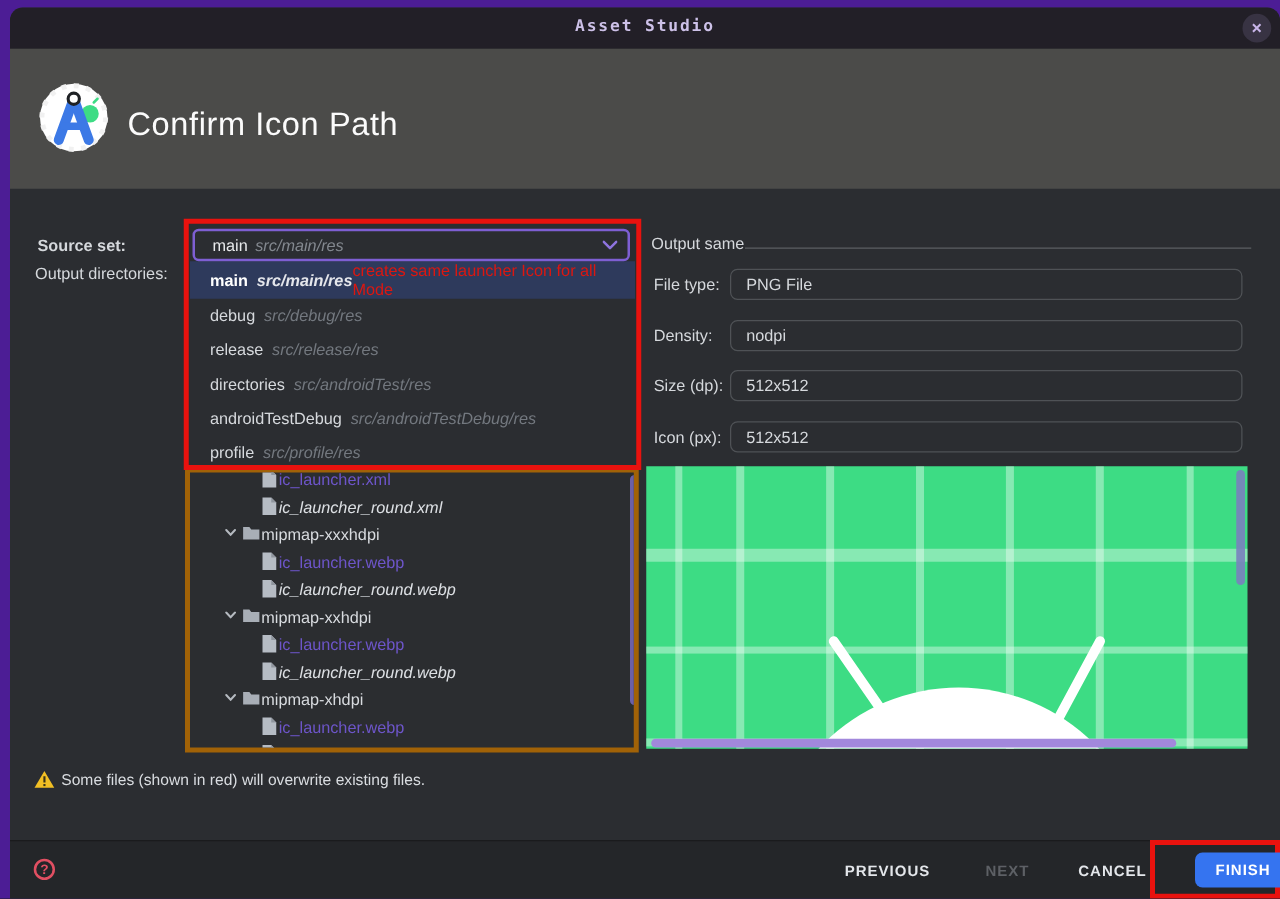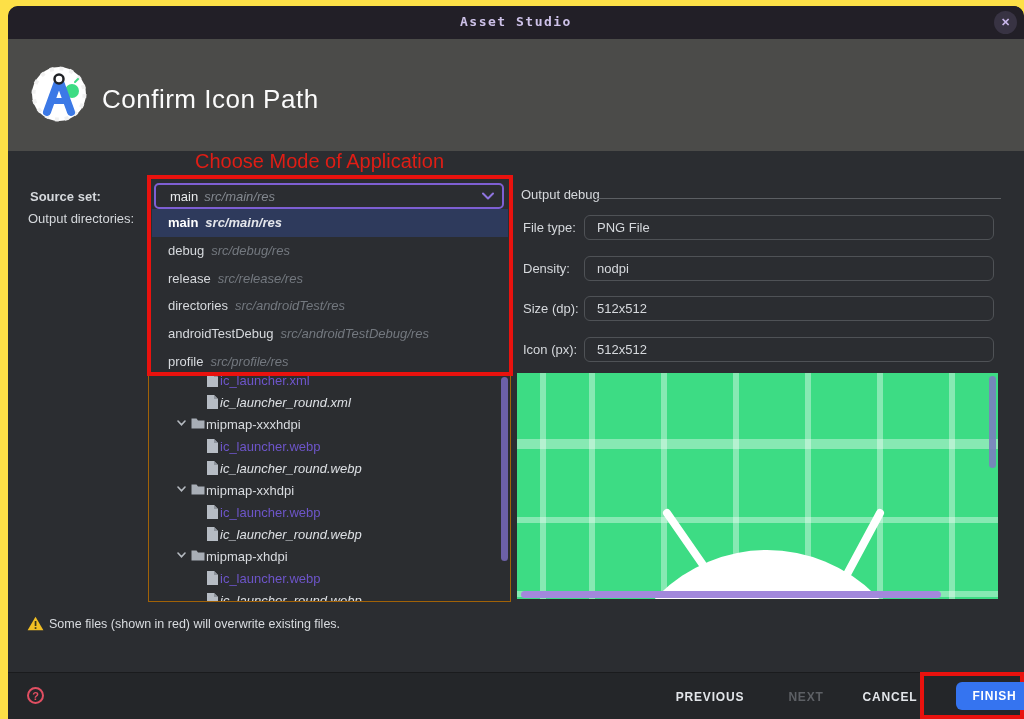--- a/index.html
+++ b/index.html
@@ -1,18 +1,18 @@
 <!DOCTYPE html>
 <html><head>
 <meta charset="utf-8">
 <style>
   * { margin:0; padding:0; box-sizing:border-box; }
   html,body { width:1024px; height:719px; }
   body { font-family:"Liberation Sans", sans-serif; background:#141519; overflow:hidden; }
-  .canvas { position:relative; width:1024px; height:719px; background:#fde047; }
+  .canvas { position:relative; width:1024px; height:719px; background:#4c1d95; }
 
   .dialog { position:absolute; left:8px; top:6px; width:1016px; height:713px;
             background:#2b2d31; border-radius:10px 10px 0 0; overflow:hidden; }
 
   
   .titlebar { position:absolute; left:0; top:0; width:1016px; height:33px;
               background:#221f27; border-radius:10px 10px 0 0; }
   .titlebar .title { position:absolute; left:0; right:0; top:8px; text-align:center;
               font-family:"DejaVu Sans Mono", monospace; font-weight:bold; font-size:13px;
               letter-spacing:1.5px; color:#cdc1e8; }
@@ -52,21 +52,21 @@
   .dd-item { flex:1; display:flex; align-items:center; padding-left:16px; cursor:pointer; }
   .dd-item .dd-name { font-size:13px; color:#d6d9dd; }
   .dd-item .dd-path { font-size:13px; color:#73787f; font-style:italic; margin-left:7px; }
   .dd-item.selected { background:#2e3a5c; }
   .dd-item.selected .dd-name { color:#ffffff; font-weight:bold; }
   .dd-item.selected .dd-path { color:#e4e6eb; font-weight:bold; }
   .dd-note { font-size:13px; color:#dc1710; margin-left:auto; margin-right:8px; }
 
   
   .tree-panel { position:absolute; left:140px; top:368px; width:363px; height:228px;
-                background:#2b2d30; border:1px solid #a16207; overflow:hidden; z-index:5; }
+                background:#2b2d30; border:4px solid #a16207; overflow:hidden; z-index:5; }
   .tree-row { position:absolute; left:0; width:100%; height:22px; display:flex; align-items:center; cursor:pointer; }
   .tree-row .chev { position:absolute; left:28px; top:7px; }
   .tree-row .ficon { position:absolute; }
   .tree-row.folder .ficon { left:42px; top:4px; }
   .tree-row.file  .ficon { left:57px; top:3px; }
   .tree-label { position:absolute; font-size:13px; color:#d8dbdf; white-space:nowrap; }
   .tree-row.folder .tree-label { left:57px; }
   .tree-row.file  .tree-label { left:71px; }
   .tree-label.overwrite { color:#6d55c9; }
   .tree-label.newfile { color:#dde0e4; font-style:italic; }
@@ -136,21 +136,20 @@
         <path d="M29 14 L41 47" stroke="#3c79e6" stroke-width="8" stroke-linecap="round"></path>
         <path d="M21 36 L37 36" stroke="#3c79e6" stroke-width="6" stroke-linecap="round"></path>
         <circle cx="29" cy="14" r="4.5" fill="#ffffff" stroke="#1f2125" stroke-width="2.5"></circle>
       </svg>
     </div>
     <div class="page-title">Confirm Icon Path</div>
 
     <div class="lbl lbl-source">Source set:</div>
     <div class="lbl lbl-outdirs">Output directories:</div>
 
-    <div class="anno-heading">Choose Mode of Application</div>
 
     <div class="tree-panel" id="tree">
       <div class="tree-scrollbar"></div>
 
   <div class="tree-row file" style="top: -6px;">
     <svg class="ficon" width="13" height="16" viewBox="0 0 13 16">
       <path d="M1 1 h7 l4 4 v10 h-11 z" fill="#b6bcc4"></path>
       <path d="M8 1 l4 4 h-4 z" fill="#8f959d"></path>
     </svg>
     <span class="tree-label overwrite">ic_launcher.xml</span>
@@ -236,21 +235,21 @@
 
   <div class="tree-row file" style="top: 214px;">
     <svg class="ficon" width="13" height="16" viewBox="0 0 13 16">
       <path d="M1 1 h7 l4 4 v10 h-11 z" fill="#b6bcc4"></path>
       <path d="M8 1 l4 4 h-4 z" fill="#8f959d"></path>
     </svg>
     <span class="tree-label newfile">ic_launcher_round.webp</span>
   </div>
 </div>
 
-    <div class="of-label">Output debug</div>
+    <div class="of-label">Output same</div>
     <div class="of-line"></div>
 
     <div class="field-label" style="top:214px">File type:</div>
     <div class="field-box" style="top:209px">PNG File</div>
     <div class="field-label" style="top:255px">Density:</div>
     <div class="field-box" style="top:250px">nodpi</div>
     <div class="field-label" style="top:295px">Size (dp):</div>
     <div class="field-box" style="top:290px">512x512</div>
     <div class="field-label" style="top:336px">Icon (px):</div>
     <div class="field-box" style="top:331px">512x512</div>
@@ -269,20 +268,21 @@
       <span class="cb-name">main</span>
       <span class="cb-path">src/main/res</span>
       <svg class="cb-chevron" viewBox="0 0 12 8">
         <polyline points="1,1.5 6,6.5 11,1.5" fill="none" stroke="#8f74e0" stroke-width="2" stroke-linecap="round" stroke-linejoin="round"></polyline>
       </svg>
     </div>
     <div class="dd-list" id="dd-list">
   <div class="dd-item selected">
     <span class="dd-name">main</span>
     <span class="dd-path">src/main/res</span>
+    <span class="dd-note">creates same launcher Icon for all Mode</span>
   </div>
 
   <div class="dd-item">
     <span class="dd-name">debug</span>
     <span class="dd-path">src/debug/res</span>
 
   </div>
 
   <div class="dd-item">
     <span class="dd-name">release</span>

